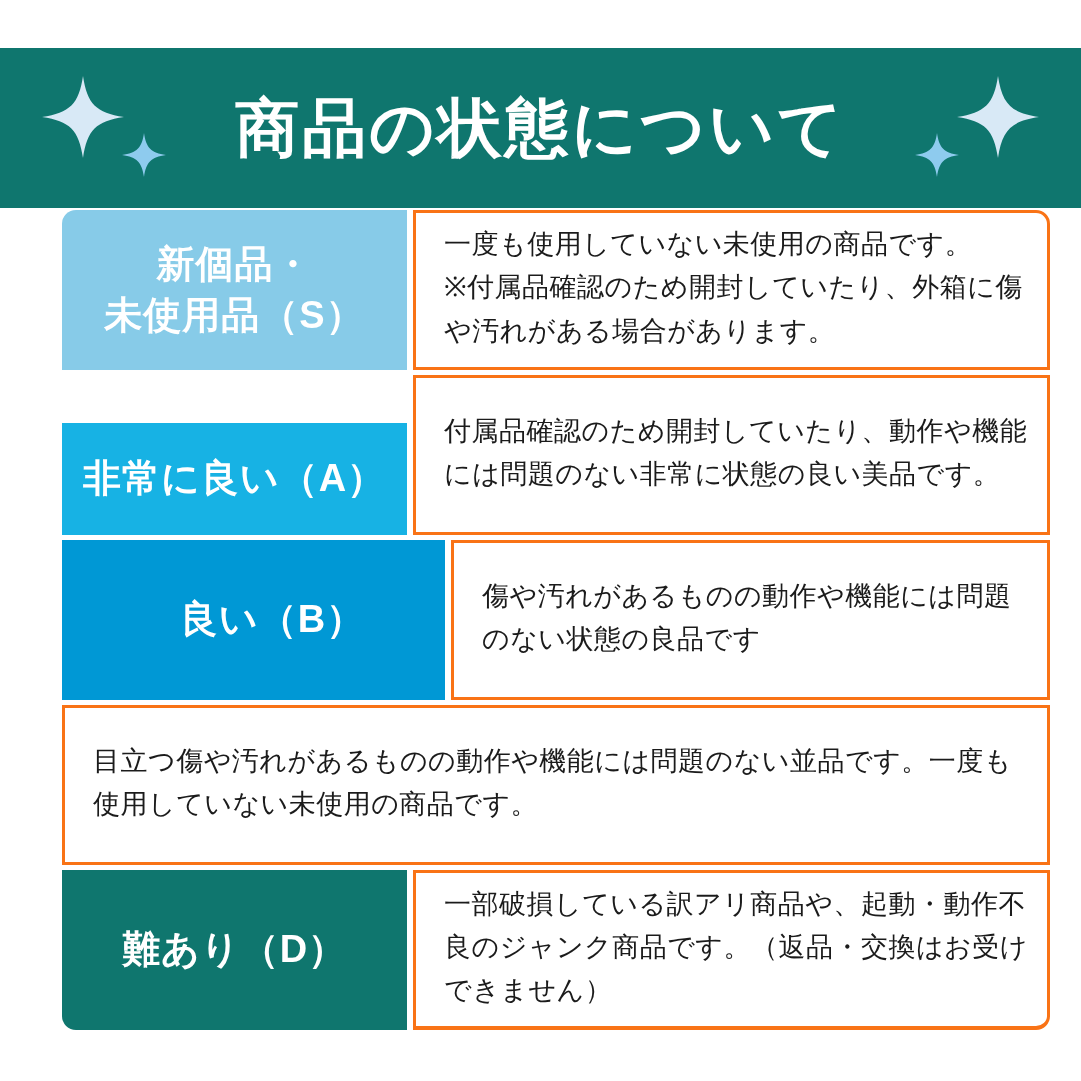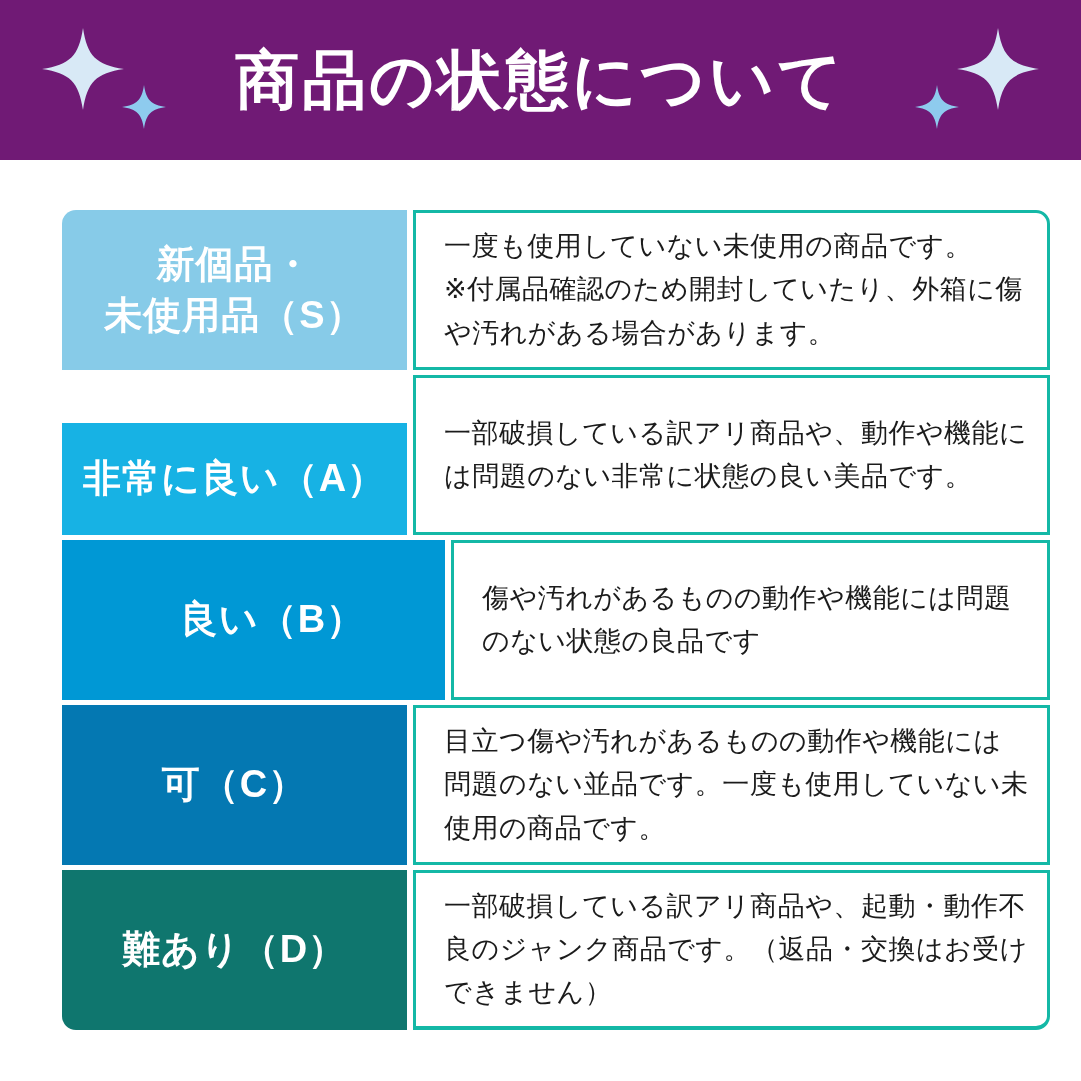--- a/index.html
+++ b/index.html
@@ -25,37 +25,38 @@
     position:absolute;left:62px;top:210px;width:988px;
     display:flex;flex-direction:column;gap:5px;
   }
   .row{display:flex;gap:6px;height:160px;}
   .label-cell{
     width:345px;flex:0 0 345px;display:flex;align-items:center;justify-content:center;
     color:#ffffff;font-size:38px;font-weight:800;text-align:center;
     white-space:pre-line;line-height:1.35;letter-spacing:1px;
   }
   .desc-cell{
-    flex:1;background:#ffffff;border:3px solid #14b8a6;
+    flex:1;background:#ffffff;border:3px solid #f97316;
     display:flex;align-items:center;box-sizing:border-box;
     padding:12px 18px 12px 28px;
+    font-family:Liberation Mono, monospace;
   }
   .desc-text{
     color:#1b1b1b;font-size:27px;line-height:1.6;white-space:pre-line;
     margin:0;letter-spacing:0.5px;
   }
   .row-first .label-cell{border-top-left-radius:14px;}
   .row-last .label-cell{border-bottom-left-radius:14px;}
   .row-first .desc-cell{border-top-right-radius:14px;}
   .row-last .desc-cell{border-bottom-right-radius:14px;border-bottom-width:4px;align-items:center;}
 </style>
 </head>
 <body>
 
-<div class="header" style="background-color: #701a75;">
+<div class="header" style="background-color: #0f766e; margin-top: 48px;">
   <svg class="sparkle sp-l-big" viewBox="0 0 100 100">
     <path d="M50 0 C55 34 66 45 100 50 C66 55 55 66 50 100 C45 66 34 55 0 50 C34 45 45 34 50 0 Z" style="fill: rgb(216, 233, 246);"></path>
   </svg>
   <svg class="sparkle sp-l-small" viewBox="0 0 100 100">
     <path d="M50 0 C55 34 66 45 100 50 C66 55 55 66 50 100 C45 66 34 55 0 50 C34 45 45 34 50 0 Z" style="fill: rgb(142, 203, 238);"></path>
   </svg>
   <h1 class="header-title">商品の状態について</h1>
   <svg class="sparkle sp-r-big" viewBox="0 0 100 100">
     <path d="M50 0 C55 34 66 45 100 50 C66 55 55 66 50 100 C45 66 34 55 0 50 C34 45 45 34 50 0 Z" style="fill: rgb(216, 233, 246);"></path>
   </svg>
@@ -71,33 +72,32 @@
 未使用品（S）</div>
     <div class="desc-cell">
       <p class="desc-text">一度も使用していない未使用の商品です。
 ※付属品確認のため開封していたり、外箱に傷や汚れがある場合があります。</p>
     </div>
   </div>
 
   <div class="row">
     <div class="label-cell" style="background-color: rgb(23, 178, 228); margin-top: 48px;">非常に良い（A）</div>
     <div class="desc-cell">
-      <p class="desc-text">一部破損している訳アリ商品や、動作や機能には問題のない非常に状態の良い美品です。</p>
+      <p class="desc-text">付属品確認のため開封していたり、動作や機能には問題のない非常に状態の良い美品です。</p>
     </div>
   </div>
 
   <div class="row">
     <div class="label-cell" style="background-color: rgb(0, 152, 213); padding-left: 38px;">良い（B）</div>
     <div class="desc-cell">
       <p class="desc-text">傷や汚れがあるものの動作や機能には問題のない状態の良品です</p>
     </div>
   </div>
 
   <div class="row">
-    <div class="label-cell" style="background-color: rgb(4, 120, 178);">可（C）</div>
     <div class="desc-cell">
       <p class="desc-text">目立つ傷や汚れがあるものの動作や機能には問題のない並品です。一度も使用していない未使用の商品です。</p>
     </div>
   </div>
 
   <div class="row row-last">
     <div class="label-cell" style="background-color: #0f766e;">難あり（D）</div>
     <div class="desc-cell">
       <p class="desc-text">一部破損している訳アリ商品や、起動・動作不良のジャンク商品です。（返品・交換はお受けできません）</p>
     </div>

